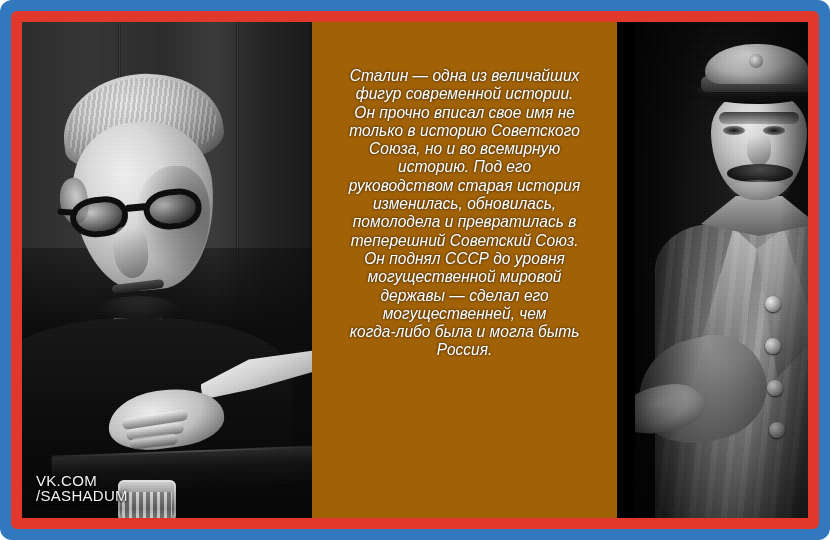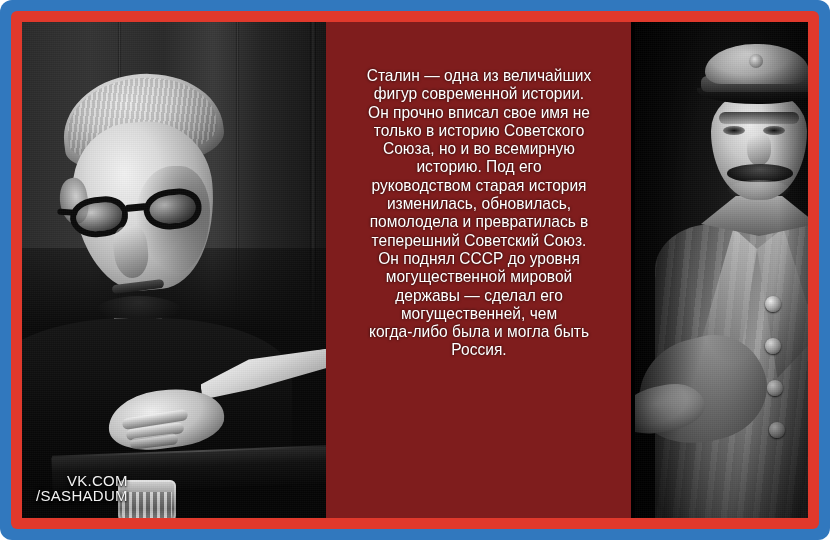--- a/index.html
+++ b/index.html
@@ -43,39 +43,38 @@
   }
 
   
   .panel {
     position: absolute;
     top: 0;
     bottom: 0;
     overflow: hidden;
   }
   #photo-left  { left: 0;   width: 308px; }
-  #quote-panel { left: 304px; width: 305px; background:#7f1d1d; }
+  #quote-panel { left: 290px; width: 305px; background:#a16207;font-style:italic; }
   #photo-right { left: 613px; right: 0; }
 
   
   .grain {
     position: absolute;
     inset: 0;
     pointer-events: none;
     opacity: .5;
     background-image:
       repeating-linear-gradient(0deg, rgba(255,255,255,.035) 0 1px, rgba(0,0,0,.04) 1px 2px),
       repeating-linear-gradient(90deg, rgba(255,255,255,.025) 0 1px, rgba(0,0,0,.03) 1px 2px);
   }
 
   
   #photo-left {
     background:
       linear-gradient(90deg, #2b2b2b 0%, #343434 22%, #2a2a2a 46%, #3a3a3a 62%, #232323 78%, #141414 100%);
-    text-align: right;
   }
   .wall-seam {
     position: absolute;
     top: 0; bottom: 0;
     width: 3px;
     background: linear-gradient(90deg, rgba(0,0,0,.55), rgba(255,255,255,.06), rgba(0,0,0,.5));
   }
   
   #left-dark-base {
     position: absolute;

